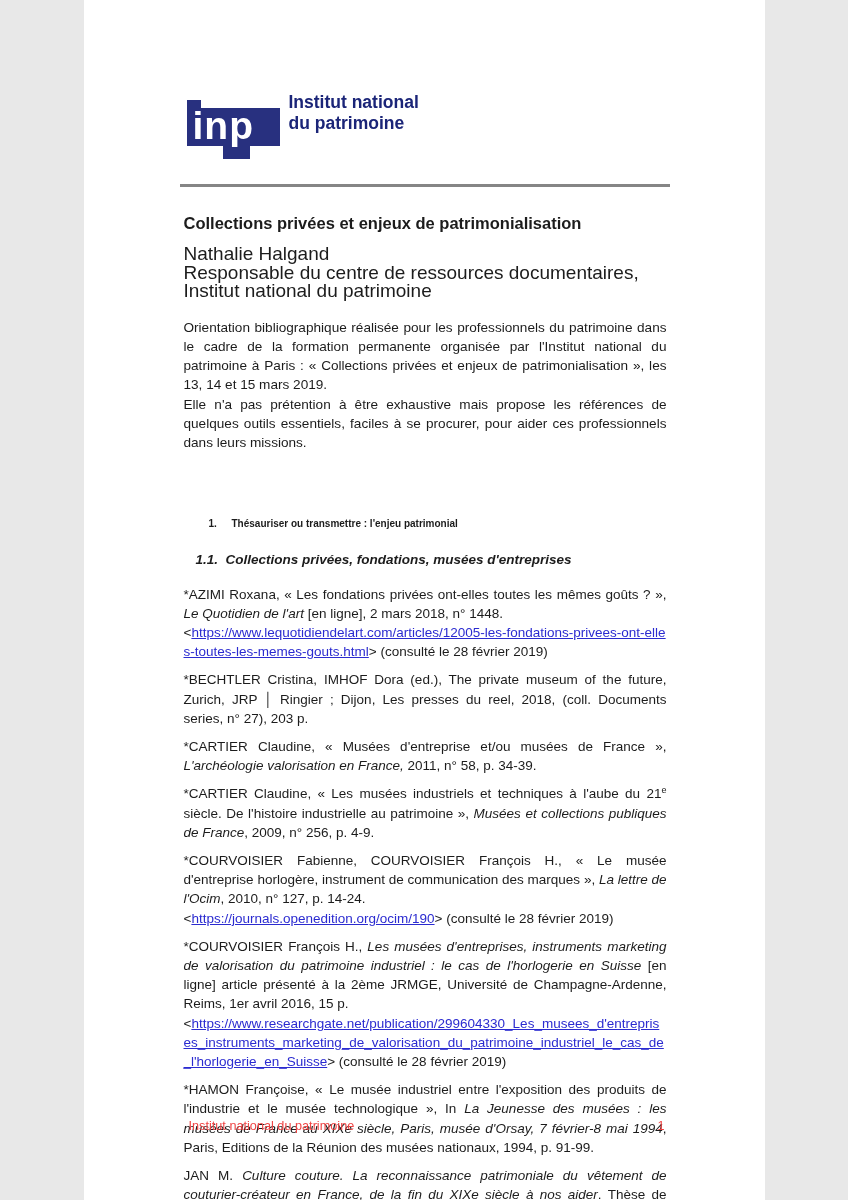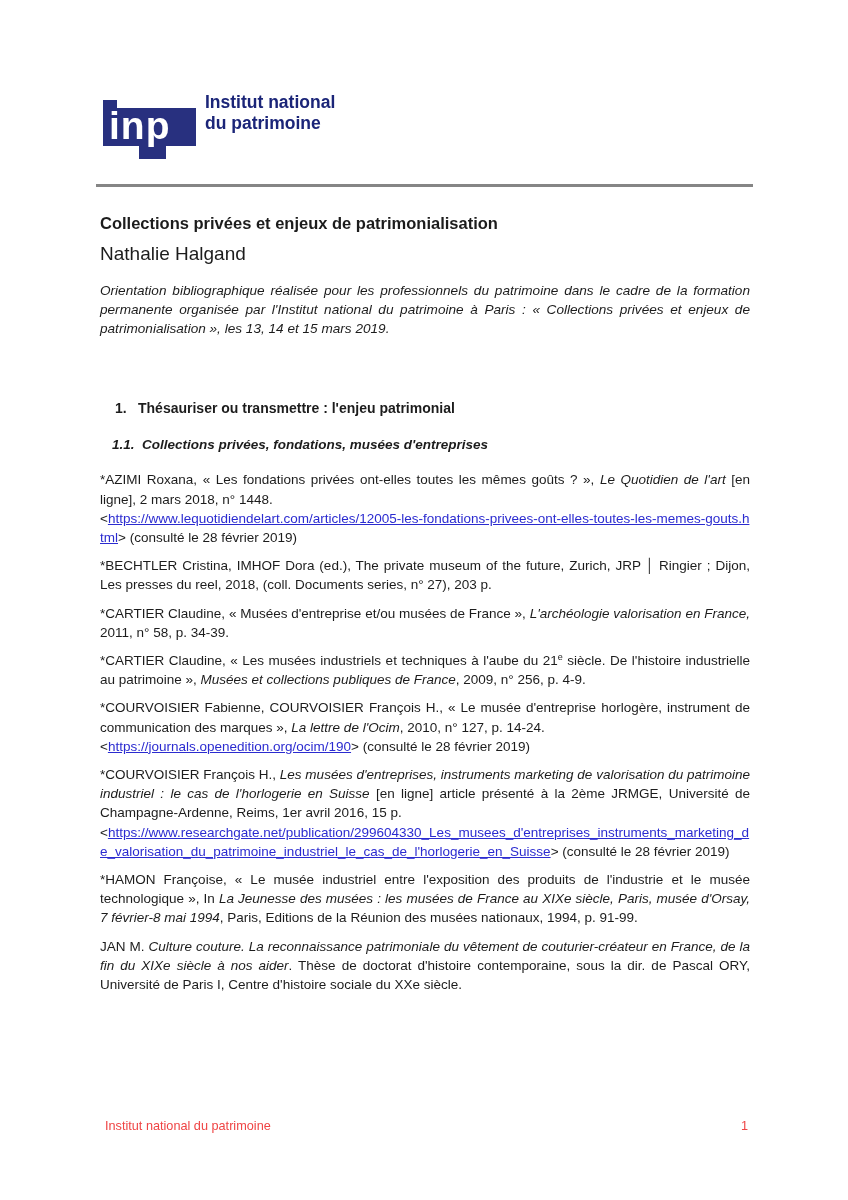--- a/index.html
+++ b/index.html
@@ -1,19 +1,19 @@
 <!DOCTYPE html>
 <html style="--brand: #28307f; --brand-text: #1b2578; --link: #2b2bd0; --rule: #858585;"><head>
 <meta charset="utf-8">
 <style>
   * { box-sizing: border-box; }
   html, body { margin: 0; padding: 0; background: #e8e8e8; }
   .page {
     position: relative;
-    width: 848px; height: 1200px;
+    width: 681px; height: 1200px;
     margin: 0 auto;
     background: #ffffff;
     font-family: "Liberation Sans", sans-serif;
     color: #1c1c1c;
     overflow: hidden;
   }
   
   .logo-mark { position: absolute; left: 103px; top: 100px; }
   .logo-tab-top    { position: absolute; left: 0;   top: 0;    width: 14px; height: 9px;  background: var(--brand, #28307f); }
   .logo-main       { position: absolute; left: 0;   top: 8px;  width: 93px; height: 38px; background: var(--brand, #28307f); }
@@ -30,24 +30,24 @@
   }
   .header-rule {
     position: absolute; left: 96px; right: 95px; top: 184px;
     height: 3px; background: var(--rule, #858585);
   }
   
   .content { padding: 212px 98px 0 100px; }
   .doc-title   { font-size: 16.5px; font-weight: bold; line-height: 22px; }
   .doc-subtitle{ font-size: 14.5px; font-weight: bold; line-height: 18px; margin-top: 19px; }
   .author-block{ margin-top: 11px; font-size: 19px; line-height: 18.5px; }
-  .intro { margin-top: 17px; font-style: italic; font-size: 13.6px; line-height: 19.3px; }
+  .intro { margin-top: 17px; font-size: 13.6px; line-height: 19.3px; }
   .intro p { margin: 0; text-align: justify; }
   .note { margin-top: 8px; font-style: italic; font-size: 12.4px; line-height: 17px; text-align: justify; }
-  .h1-heading { margin: 61px 0 0 15px; font-size: 14px; font-weight: bold; line-height: 19px; }
+  .h1-heading { margin: 61px 0 0 25px; font-size: 10px; font-weight: bold; line-height: 19px; }
   .h1-num { display: inline-block; width: 23px; }
   .h2-heading { margin: 18px 0 0 12px; font-size: 13.5px; font-weight: bold; line-height: 18px; font-style: italic; }
   .h2-num { display: inline-block; width: 30px; }
   .biblio { margin-top: 16px; font-size: 13.5px; line-height: 19.2px; }
   .entry { margin: 0 0 9px 0; text-align: justify; }
   .entry em { font-style: italic; }
   .entry sup { font-size: 9px; line-height: 0; }
   .entry a {
     color: var(--link, #2b2bd0);
     text-decoration: underline;
@@ -77,24 +77,26 @@
   </div>
 
   <div class="header-rule"></div>
 
   <div class="content">
 
     <div class="doc-title">Collections privées et enjeux de patrimonialisation</div>
 
     <div class="author-block">
       <div>Nathalie Halgand</div>
+      <div>Responsable du centre de ressources documentaires, Institut national du patrimoine</div>
     </div>
 
     <div class="intro">
       <p>Orientation bibliographique réalisée pour les professionnels du patrimoine dans le cadre de la formation permanente organisée par l'Institut national du patrimoine à Paris : « Collections privées et enjeux de patrimonialisation », les 13, 14 et 15 mars 2019.</p>
+      <p>Elle n'a pas prétention à être exhaustive mais propose les références de quelques outils essentiels, faciles à se procurer, pour aider ces professionnels dans leurs missions.</p>
     </div>
 
 
     <div class="h1-heading">
       <span class="h1-num">1.</span><span>Thésauriser ou transmettre : l'enjeu patrimonial</span>
     </div>
 
     <div class="h2-heading">
       <span class="h2-num">1.1.</span><span>Collections privées, fondations, musées d'entreprises</span>
     </div>

